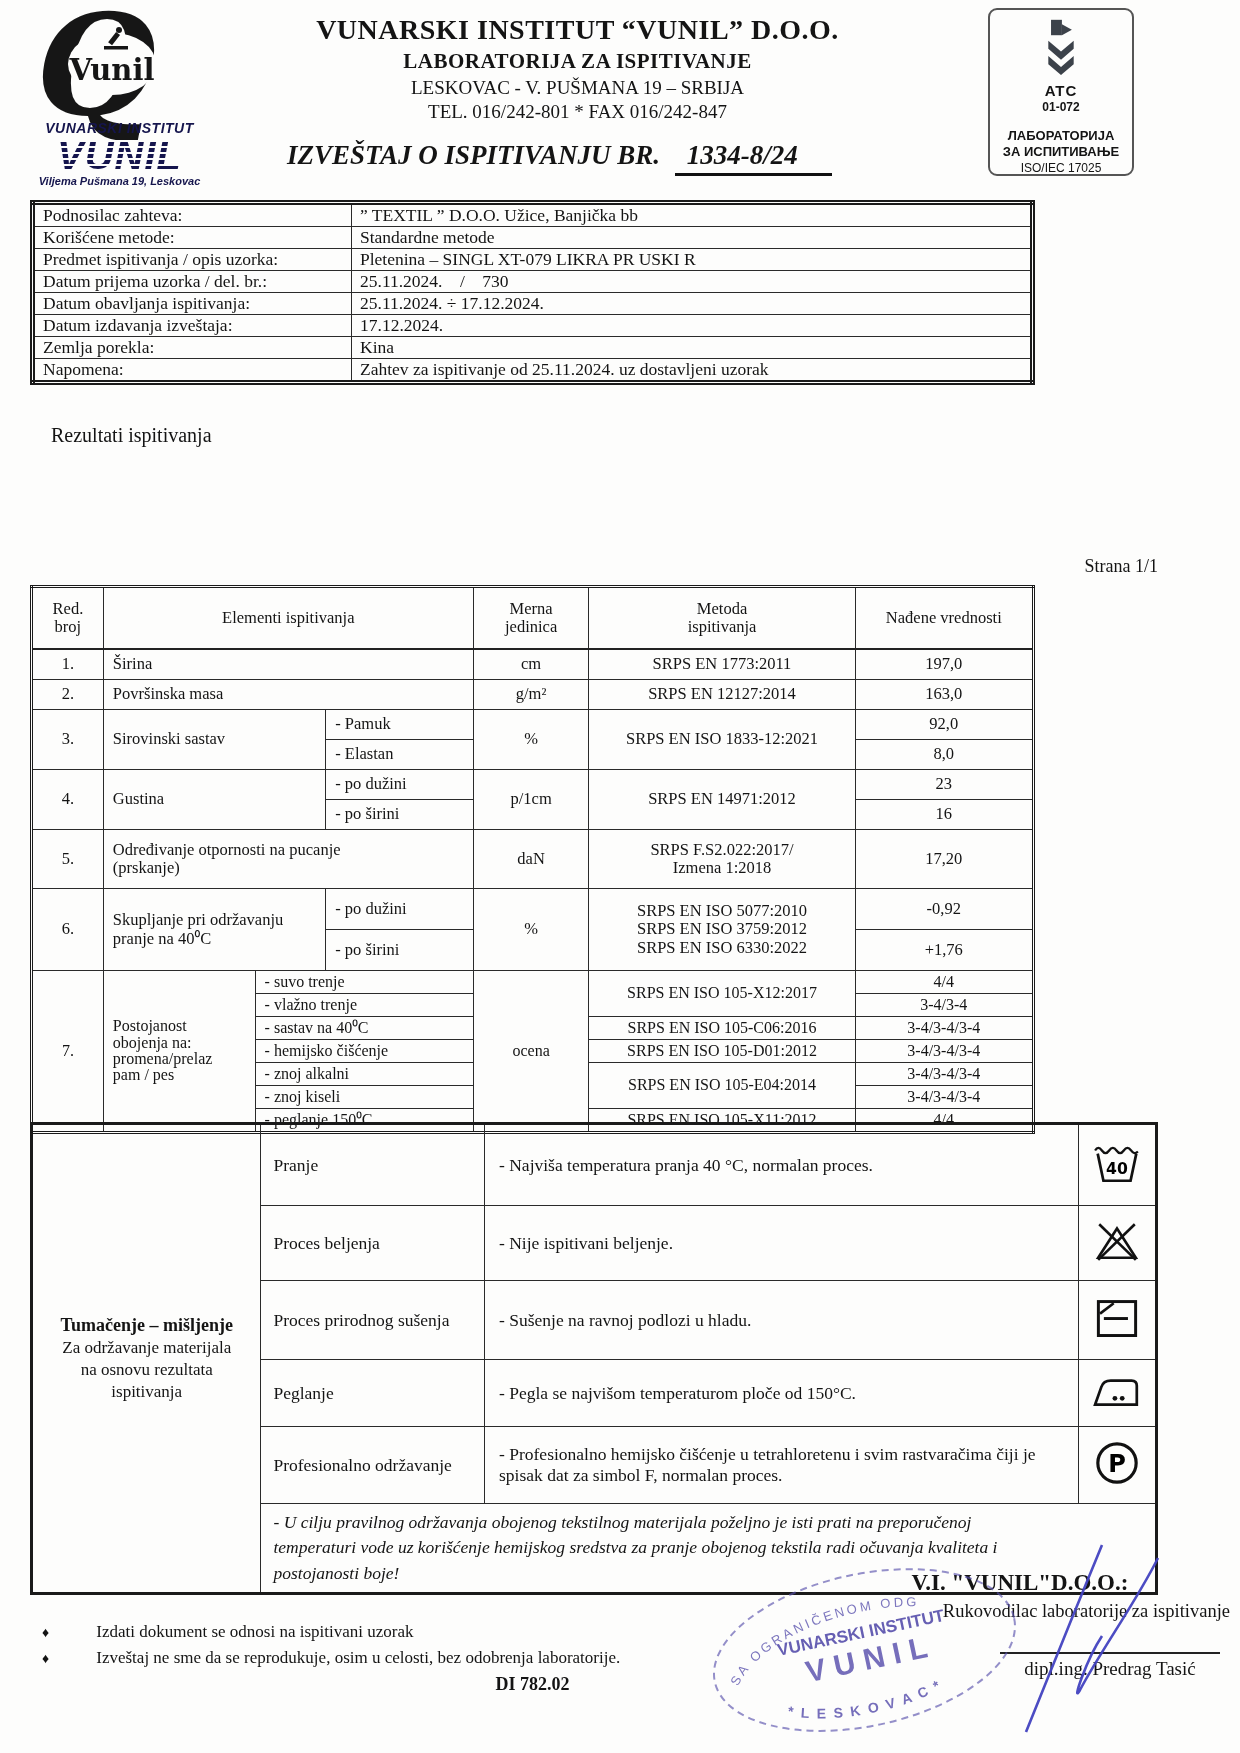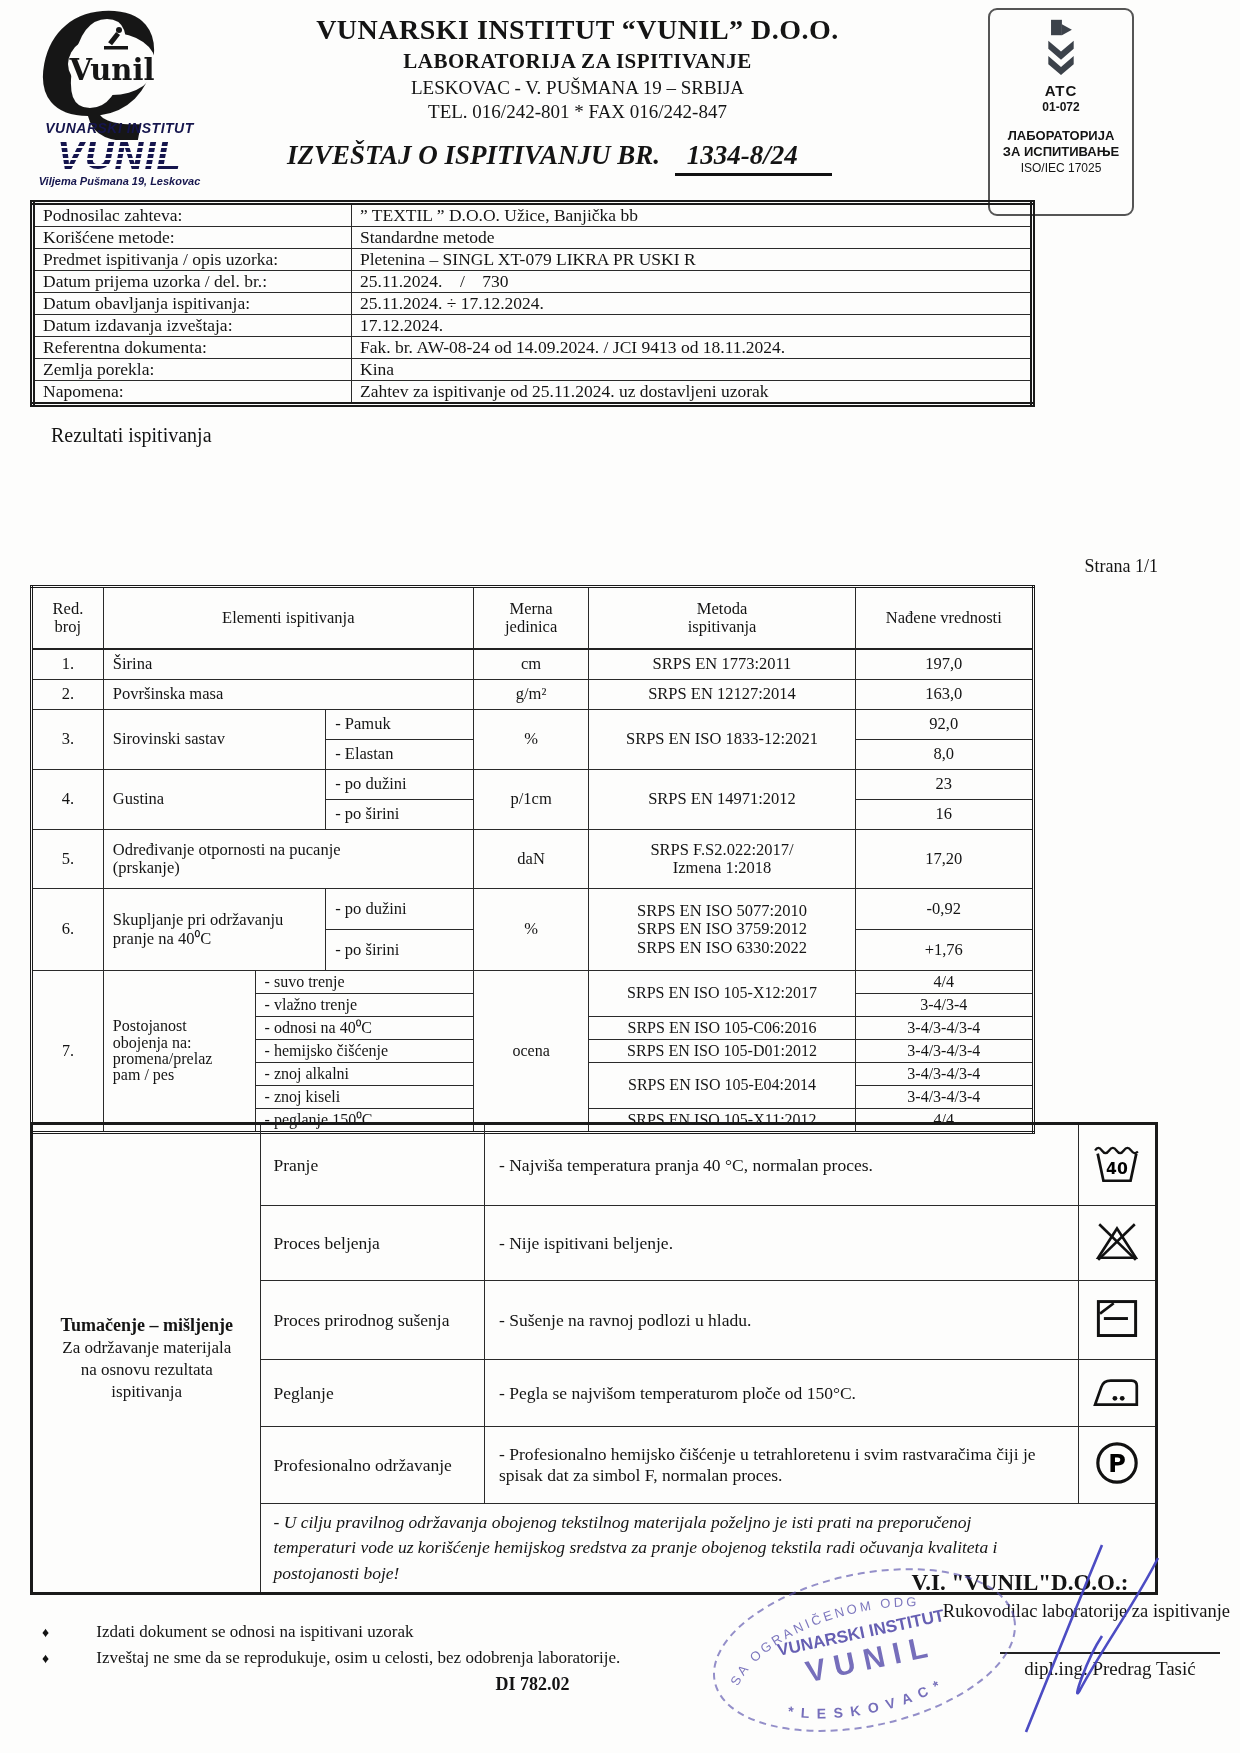--- a/index.html
+++ b/index.html
@@ -16,21 +16,21 @@
      background:repeating-linear-gradient(180deg,transparent 0 4px,#fdfdfc 4px 6px);}
   .small-logo .t3{font-size:11px;font-weight:bold;font-style:italic;color:#15154d;margin-top:1px;}
   .hdr-center{position:absolute;left:295px;top:14px;width:565px;text-align:center;}
   .hdr-center .name{font-size:28px;font-weight:bold;letter-spacing:.5px;text-align:center;}
   .hdr-center .lab{font-size:21px;font-weight:bold;margin-top:3px;letter-spacing:.5px;}
   .hdr-center .addr{font-size:19px;margin-top:3px;}
   .hdr-center .tel{font-size:19px;margin-top:2px;}
   .report-line{position:absolute;left:287px;top:140px;width:680px;
                font-size:27px;font-weight:bold;font-style:italic;}
   .report-number{display:inline-block;border-bottom:3px solid #111;padding:0 34px 2px 12px;margin-left:8px;}
-  .atc{position:absolute;right:106px;top:8px;width:146px;height:208px;border:2px solid #555;
+  .atc{position:absolute;right:106px;top:8px;width:146px;height:168px;border:2px solid #555;
        border-radius:9px;text-align:center;font-family:"Liberation Sans",sans-serif;padding-top:8px;box-sizing:border-box;}
   .atc .atc-name{font-size:15px;font-weight:bold;margin-top:2px;letter-spacing:1px;}
   .atc .atc-num{font-size:12px;font-weight:bold;margin-top:1px;}
   .atc .l{font-size:13px;font-weight:bold;line-height:1.25;}
   .atc .iso{font-size:12px;line-height:1.3;}
   .atc .cyr{margin-top:14px;}
   
   .it{position:absolute;left:30px;top:200px;width:1005px;border-collapse:collapse;
       border:5px double #1a1a1a;font-size:17.5px;padding-left:32px;}
   .it td{border:1px solid #2a2a2a;height:20.5px;padding:0 8px;vertical-align:middle;}
@@ -148,24 +148,20 @@
         </tr>
     <tr>
           <td class="lbl">Datum obavljanja ispitivanja:</td>
           <td>25.11.2024. ÷ 17.12.2024.</td>
         </tr>
     <tr>
           <td class="lbl">Datum izdavanja izveštaja:</td>
           <td>17.12.2024.</td>
         </tr>
     <tr>
-          <td class="lbl">Referentna dokumenta:</td>
-          <td>Fak. br.  AW-08-24 od 14.09.2024.  /  JCI 9413 od 18.11.2024.</td>
-        </tr>
-    <tr>
           <td class="lbl">Zemlja porekla:</td>
           <td>Kina</td>
         </tr>
     <tr>
           <td class="lbl">Napomena:</td>
           <td>Zahtev za ispitivanje od 25.11.2024. uz dostavljeni uzorak</td>
         </tr>
   </tbody>
     </table>
 
@@ -253,21 +249,21 @@
       <td colspan="2" class="nm">- suvo trenje</td>
       <td class="c" rowspan="7">ocena</td>
       <td class="c" rowspan="2">SRPS EN ISO 105-X12:2017</td>
       <td class="c">4/4</td>
     </tr>
     <tr class="h22">
       <td colspan="2" class="nm">- vlažno trenje</td>
       <td class="c">3-4/3-4</td>
     </tr>
     <tr class="h22">
-      <td colspan="2" class="nm">- odnosi na 40⁰C</td>
+      <td colspan="2" class="nm">- sastav na 40⁰C</td>
       <td class="c">SRPS EN ISO 105-C06:2016</td>
       <td class="c">3-4/3-4/3-4</td>
     </tr>
     <tr class="h22">
       <td colspan="2" class="nm">- hemijsko čišćenje</td>
       <td class="c">SRPS EN ISO 105-D01:2012</td>
       <td class="c">3-4/3-4/3-4</td>
     </tr>
     <tr class="h22">
       <td colspan="2" class="nm">- znoj alkalni</td>

